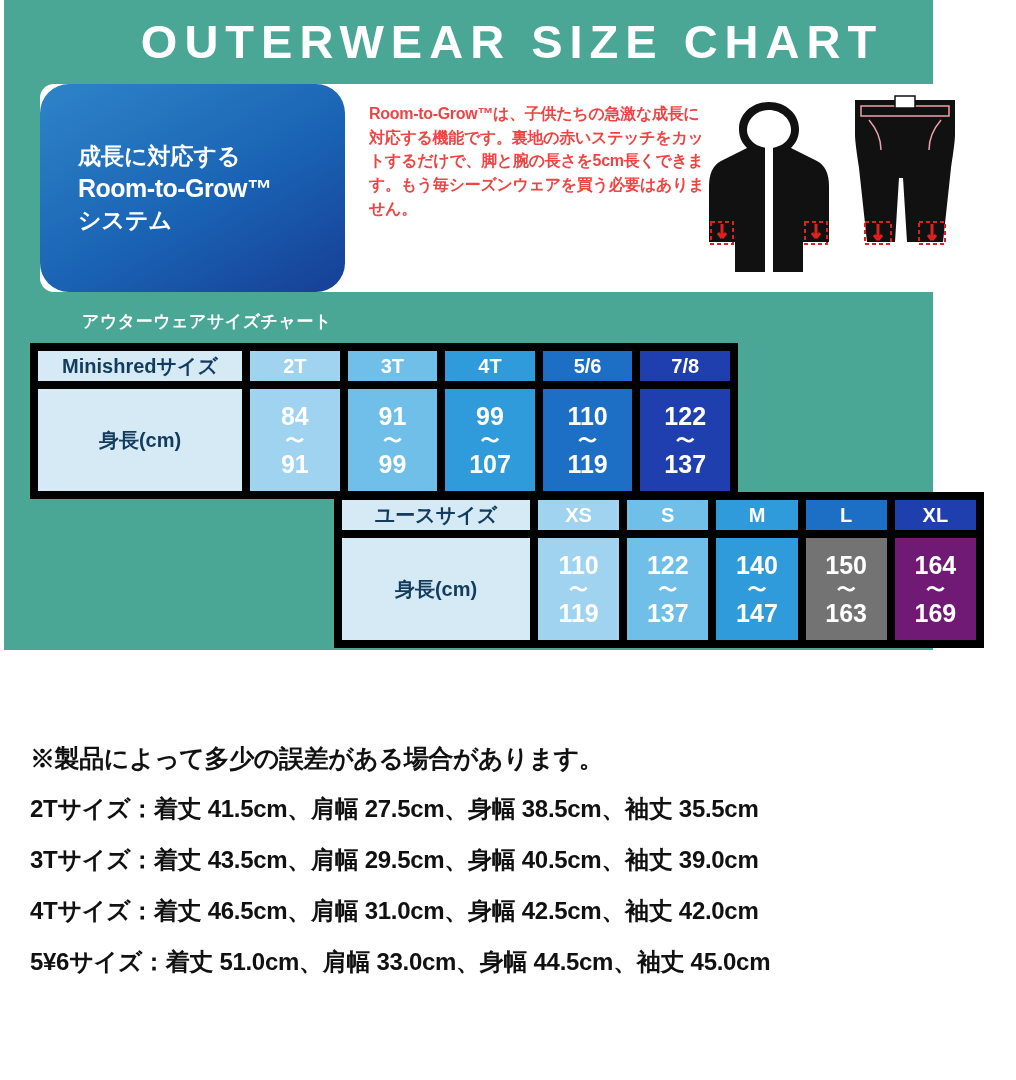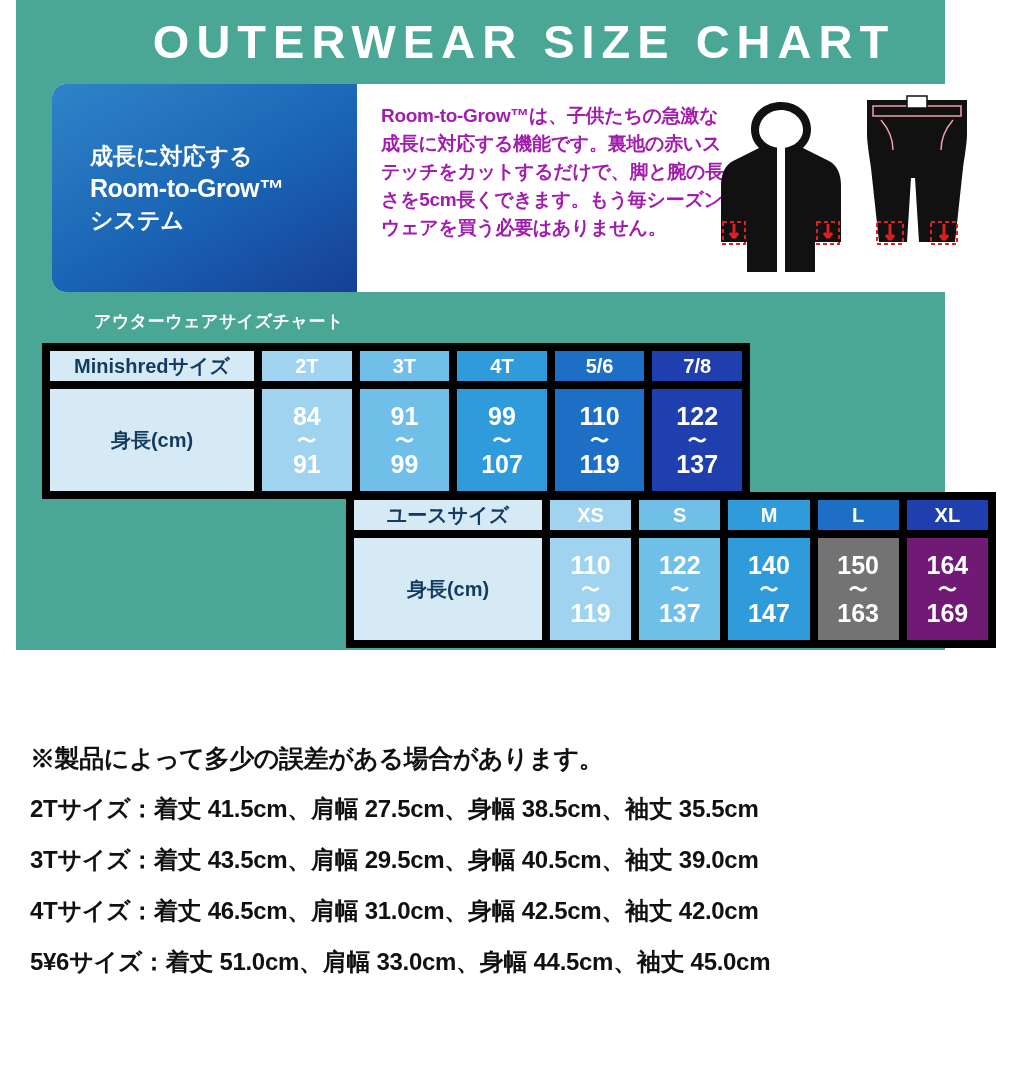--- a/index.html
+++ b/index.html
@@ -8,21 +8,21 @@
     height: 1080px;
     background: #ffffff;
     font-family: "Liberation Sans", sans-serif;
   }
 
   .page { position: relative; width: 1016px; height: 1080px; overflow: hidden; }
 
   
   .teal-panel {
     position: absolute;
-    left: 16px; top: 0;
+    left: 4px; top: 0;
     width: 929px; height: 650px;
     background: #4aa795;
   }
 
   .chart-title {
     position: absolute;
     left: 0; top: 14px;
     width: 1016px;
     text-align: center;
     color: #ffffff;
@@ -47,32 +47,33 @@
     height: 100%;
     background: linear-gradient(150deg, #2e84c8 0%, #1a63b4 55%, #163f96 100%);
     color: #ffffff;
     display: flex;
     flex-direction: column;
     justify-content: center;
     padding-left: 38px;
     font-weight: bold;
     font-size: 23px;
     line-height: 1.32;
+    border-radius: 29px;
   }
   .info-left .l2 { font-size: 25px; letter-spacing: -0.5px; }
   .info-right {
     flex: 1;
     position: relative;
     padding: 18px 10px 10px 24px;
   }
   .info-text {
     width: 345px;
-    font-size: 19px;
+    font-size: 16px;
     line-height: 1.48;
-    color: #a21caf;
+    color: #ef4444;
     font-weight: bold;
     letter-spacing: -0.3px;
   }
 
   
   .garments {
     position: absolute;
     right: 16px; top: 6px;
     width: 265px; height: 196px;
   }

